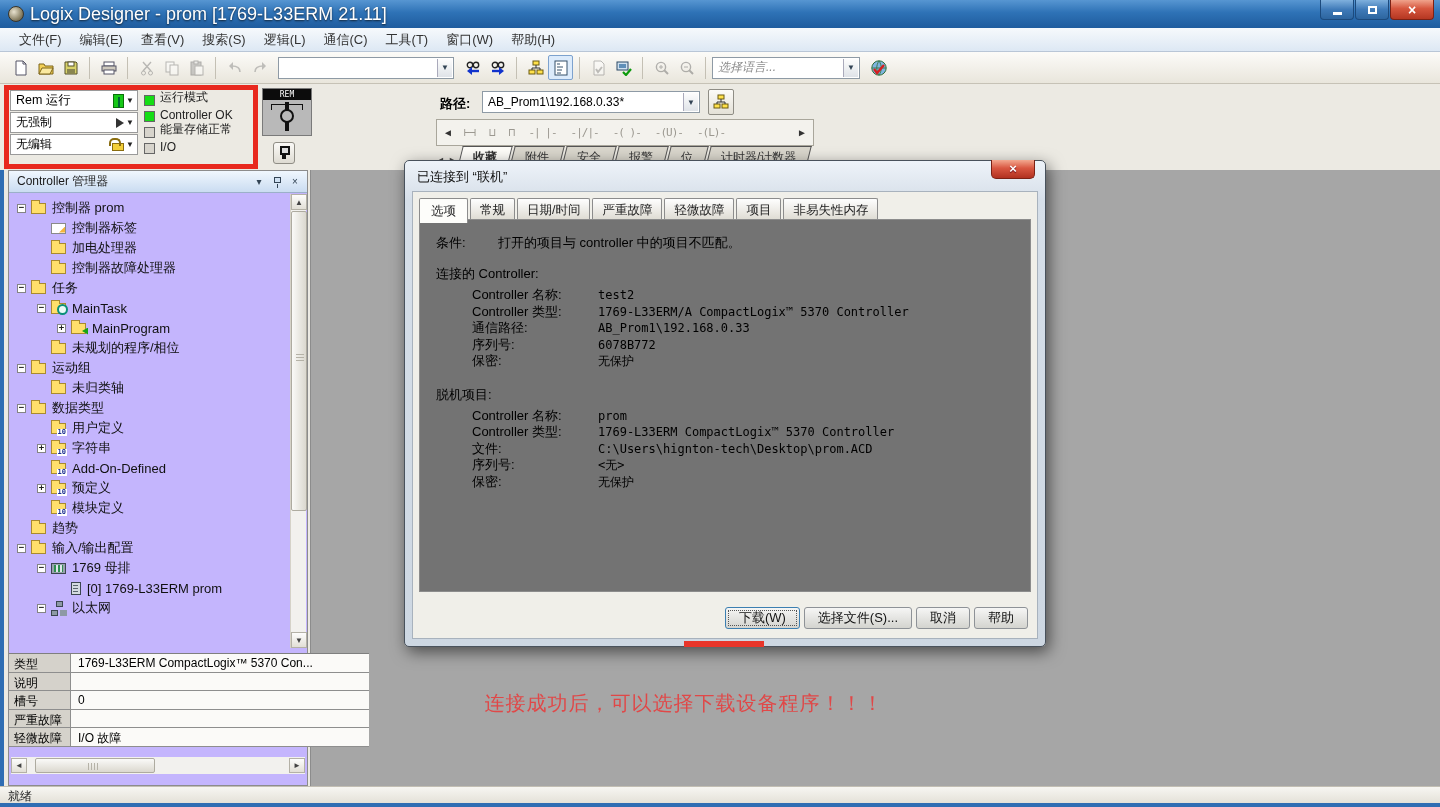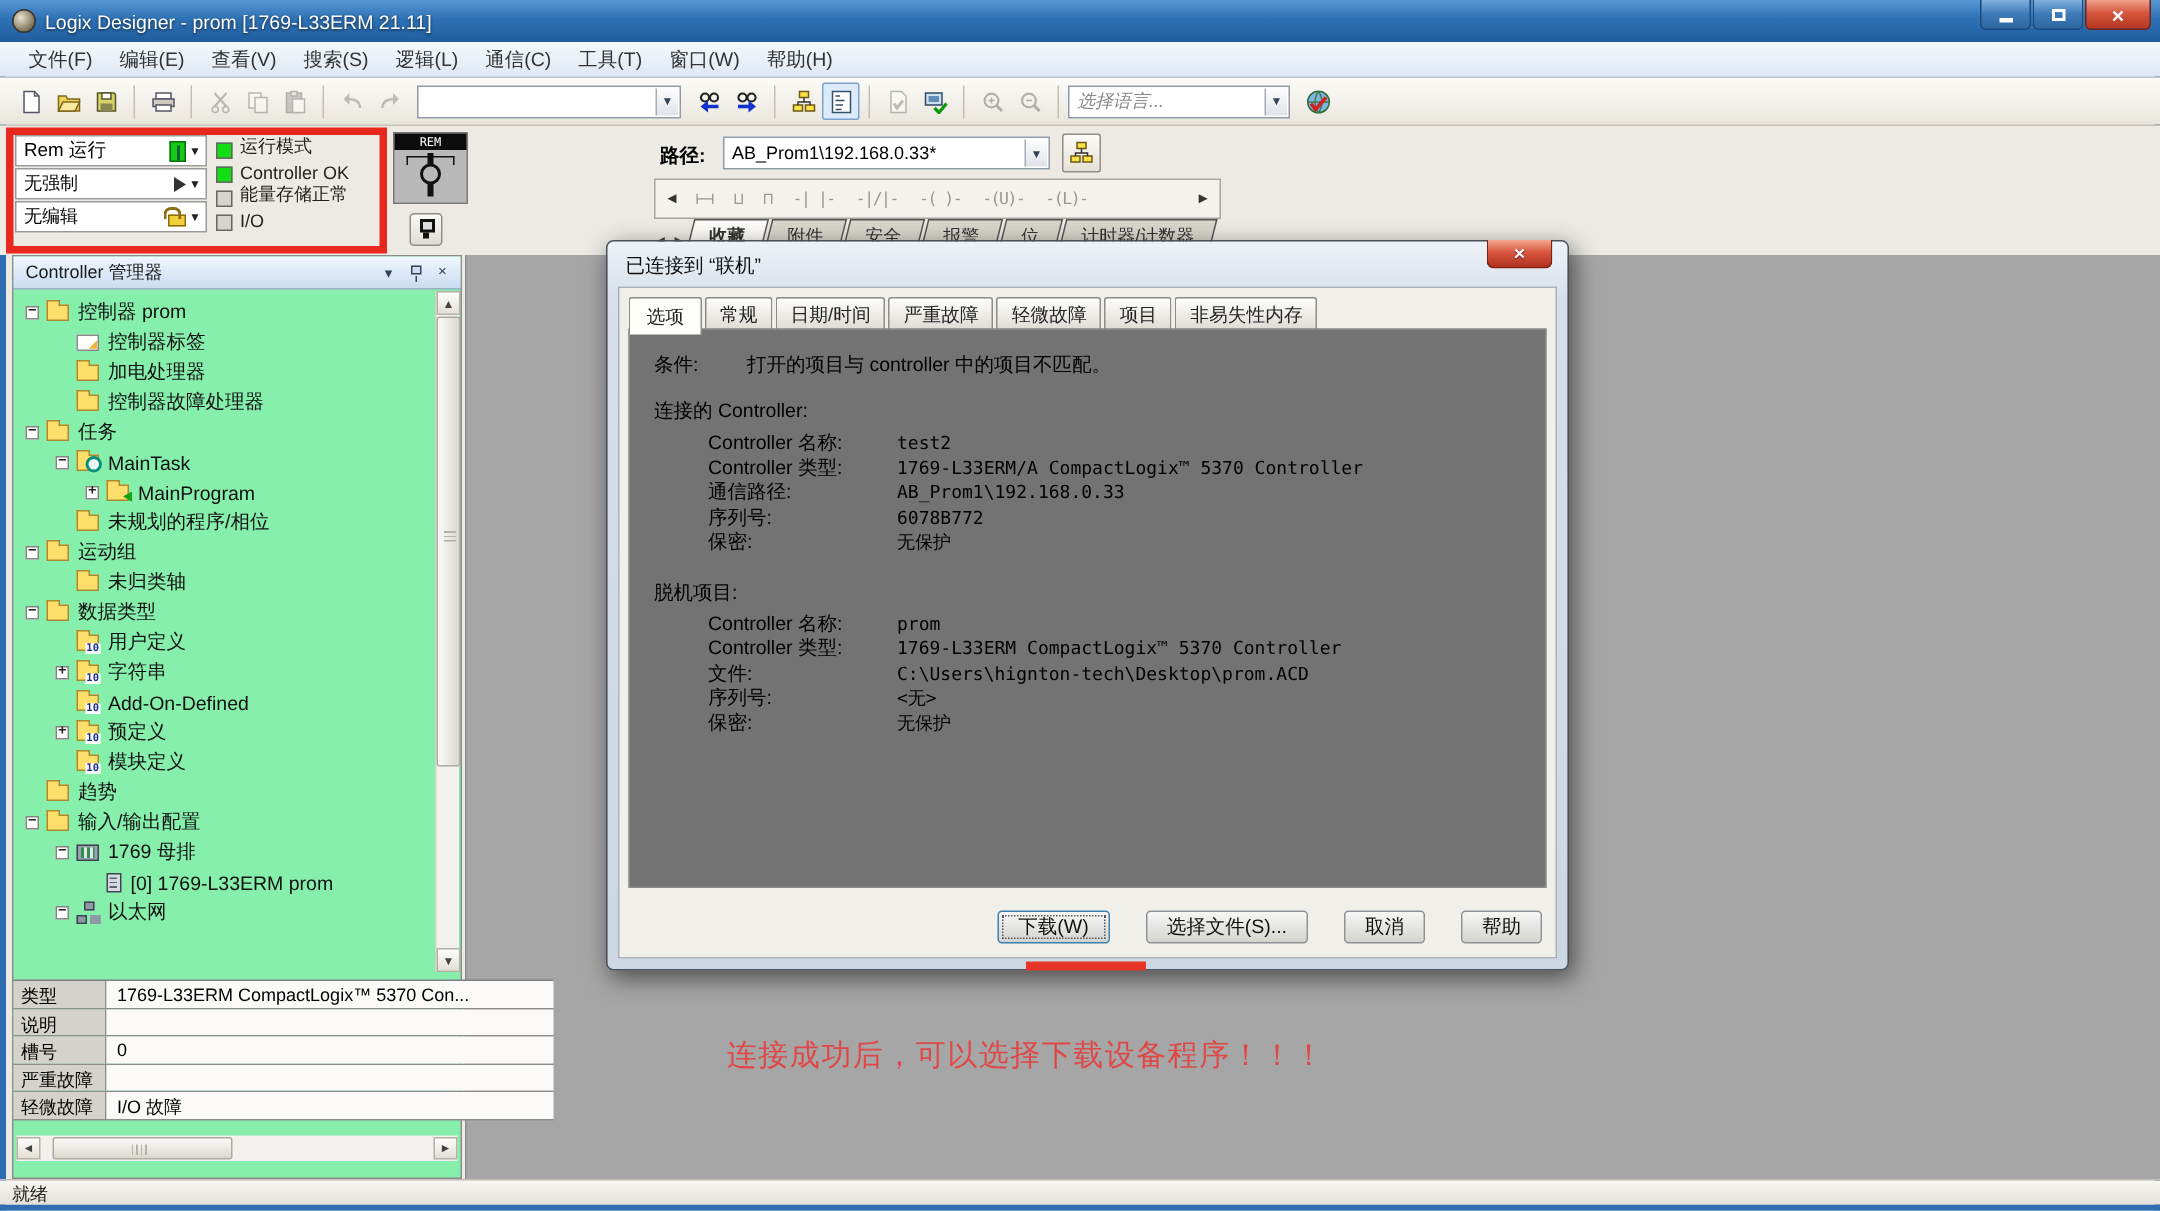--- a/index.html
+++ b/index.html
@@ -3,21 +3,21 @@
 <meta charset="utf-8">
 <style>
   *{box-sizing:border-box;margin:0;padding:0;font-family:"Liberation Sans",sans-serif}
   html,body{width:1440px;height:807px;overflow:hidden;background:#6b9bd2}
   .win{position:relative;width:1440px;height:807px;border:4px solid #2f6db3;border-top:none;background:#eceae3}
   
   .titlebar{position:absolute;left:-4px;top:0;width:1440px;height:28px;
     background:linear-gradient(180deg,#5796d2 0%,#2e72b6 45%,#1f5c9e 100%);display:flex;align-items:center;color:#fff}
   .app-icon{width:16px;height:16px;margin:0 6px 0 8px;border-radius:50%;
     background:radial-gradient(circle at 35% 35%,#e8e2cf,#8d8468 60%,#4d4736);border:1px solid #39342a;flex:none}
-  .title{font-size:13px;text-shadow:0 1px 2px #123}
+  .title{font-size:18px;text-shadow:0 1px 2px #123}
   .winbtns{position:absolute;right:6px;top:0;display:flex}
   .wbtn{width:34px;height:20px;margin-left:1px;display:flex;align-items:center;justify-content:center;
     background:linear-gradient(#7fb0dd,#3f7ab8 50%,#2d659f);border:1px solid #1c4a7d;border-top:none;border-radius:0 0 4px 4px;color:#fff;font-size:12px}
   .wbtn .g-min{width:9px;height:3px;background:#fff;margin-top:8px}
   .wbtn .g-max{width:9px;height:8px;border:2px solid #fff}
   .wbtn.close{width:44px;background:linear-gradient(#f0a38c,#d6563e 45%,#b53722);border-color:#7c2114;font-weight:bold;font-size:14px}
   
   .menubar{position:absolute;left:-4px;top:28px;width:1440px;height:24px;
     background:linear-gradient(#f6f9fc,#dde8f4);border-bottom:1px solid #b9c6d6;display:flex;align-items:center;padding-left:10px}
   .menu-item{font-size:13px;color:#333;padding:3px 9px;cursor:default}
@@ -67,21 +67,21 @@
   .litem{font-family:"DejaVu Sans Mono",monospace;font-size:11px;color:#9b9890;letter-spacing:-1px}
   .tabstrip{position:absolute;left:436px;top:64px;height:20px;display:flex;align-items:flex-end;font-size:12px}
   .tabstrip .nav{font-size:9px;color:#444;margin:0 3px 3px 0}
   .ltab{padding:2px 12px;background:#d9d6cc;border:1px solid #555;border-bottom:none;margin-right:2px;transform:skewX(-14deg);color:#333}
   .ltab>span{display:inline-block;transform:skewX(14deg)}
   .ltab.active{background:#fdfcf8;font-weight:bold}
   
   .workspace{position:absolute;left:306px;top:170px;width:1130px;height:616px;background:#a6a6a6;border-left:1px solid #8c8c8c}
   .annotation-text{position:absolute;left:440px;top:690px;width:480px;text-align:center;font-size:20px;color:#e04848;letter-spacing:1px;z-index:90}
   
-  .organizer{position:absolute;left:4px;top:170px;width:300px;height:616px;background:#86efac;border:1px solid #8c8c8c}
+  .organizer{position:absolute;left:4px;top:170px;width:300px;height:616px;background:#c4b5fd;border:1px solid #8c8c8c}
   .org-header{height:22px;background:linear-gradient(#f0f7fe,#cadcf1);border-bottom:1px solid #9bb0c9;display:flex;align-items:center;padding:0 4px 0 8px;font-size:12px;color:#1a1a1a}
   .org-header .sp{flex:1}
   .hic{width:16px;height:16px;display:flex;align-items:center;justify-content:center;font-size:10px;color:#345;margin-left:2px}
   .pin{width:7px;height:6px;border:1px solid #345;background:#cfe0f2;position:relative;margin-top:-3px}
   .pin::after{content:"";position:absolute;left:2px;top:6px;width:1px;height:4px;background:#345}
   .tree{position:absolute;left:0;top:22px;width:298px;height:456px;overflow:hidden;padding:5px 0 0 2px}
   .trow{display:flex;align-items:center;height:20px;font-size:13px;color:#111;white-space:nowrap}
   .trow.d0{padding-left:6px}.trow.d1{padding-left:26px}.trow.d2{padding-left:46px}
   .tbox{width:9px;height:9px;border:1px solid #848484;background:#fff;margin-right:5px;flex:none;position:relative}
   .tbox::before{position:absolute;left:0;top:-2px;width:7px;text-align:center;font:bold 9px/9px "DejaVu Sans Mono",monospace;color:#222}
@@ -134,21 +134,21 @@
   .dpage{position:absolute;left:6px;top:27px;width:612px;height:373px;background:#737373;border:1px solid #8c8c8c;padding:14px 16px;font-size:13px}
   .cond-row{display:flex;margin-bottom:13px}
   .cond-label{width:62px;font-weight:normal}
   .cond-val{font-size:13px}
   .cond-val .latin,.dvalue,.dlv{font-family:"DejaVu Sans Mono",monospace;font-size:12px}
   .sec-hdr{margin:3px 0 4px;font-size:13px}
   .drow{display:flex;line-height:16.5px}
   .dlabel{margin-left:36px;width:126px;flex:none}
   .dvalue{white-space:nowrap}
   .sec-gap{height:13px}
-  .dlg-buttons{position:absolute;right:9px;bottom:9px;display:flex;gap:24px}
+  .dlg-buttons{position:absolute;right:9px;bottom:9px;display:flex;gap:4px}
   .btn{height:22px;padding:0 13px;font-size:13px;background:linear-gradient(#f6f6f5,#e3e3e0 55%,#d4d4cf);border:1px solid #8e9297;border-radius:3px;color:#111}
   .btn.default-focus{border-color:#3c7fb1;outline:1px dotted #555;outline-offset:-4px}
   .red-underline{position:absolute;left:279px;bottom:-1px;width:80px;height:6px;background:#e8352a;z-index:120}
   
   svg{display:block}
 </style>
 </head>
 <body>
 
 <div class="win">

